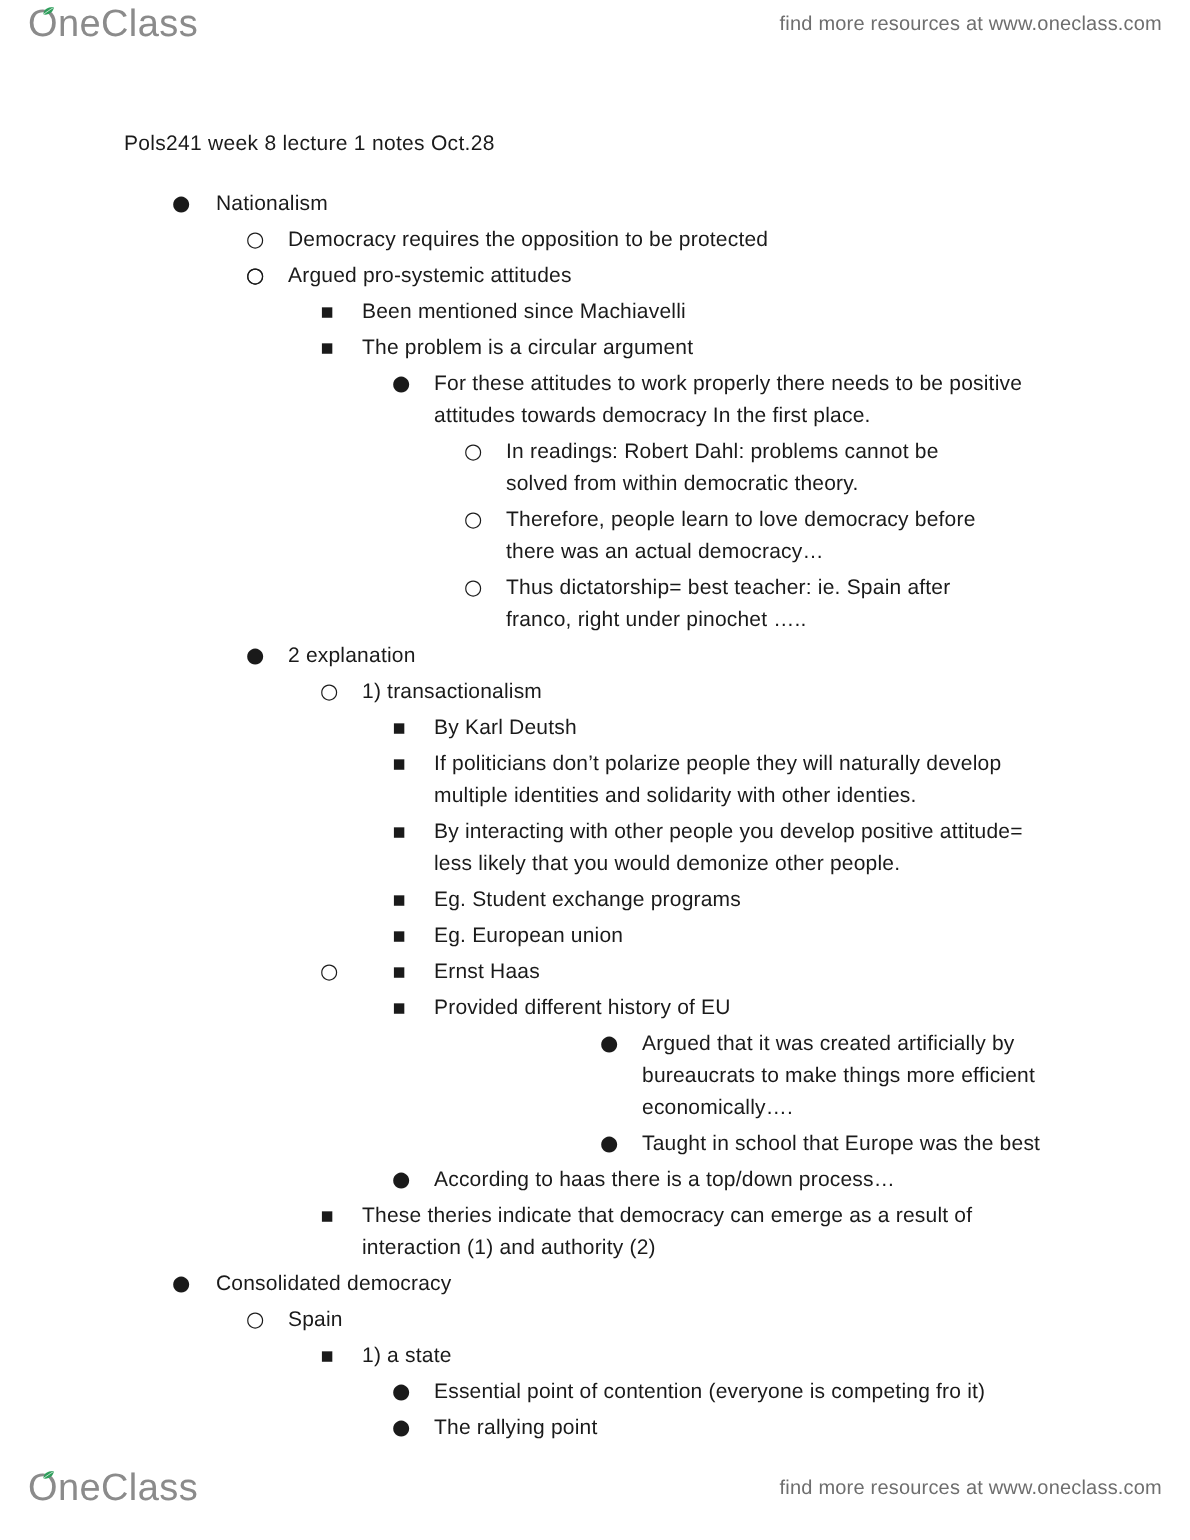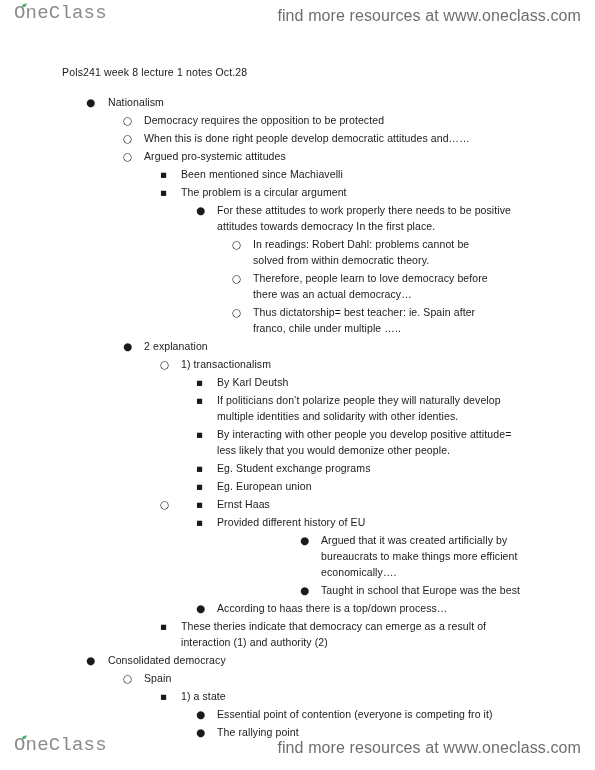--- a/index.html
+++ b/index.html
@@ -23,39 +23,39 @@
     width: 595px;
     height: 34px;
   }
   .brand-bar.header { top: 0; }
   .brand-bar.footer { top: 732px; }
 
   .logo {
     position: absolute;
     left: 14px;
     top: 2px;
-    font-family: Liberation Mono, monospace;
+    font-family: Liberation Sans, sans-serif;
     font-size: 19px;
     color: #8b8b8b;
     letter-spacing: 0.2px;
     white-space: nowrap;
   }
   .logo .leaf {
     position: absolute;
     left: 6.5px;
     top: 1px;
     width: 7px;
     height: 5px;
     pointer-events: none;
   }
   .tagline {
     position: absolute;
     right: 14px;
     top: 7px;
-    font-size: 16px;
+    font-size: 10px;
     color: #6e6e6e;
     white-space: nowrap;
     letter-spacing: 0.1px;
   }
 
   
   .doc {
     position: absolute;
     left: 0;
     top: 0;
@@ -146,21 +146,20 @@
       <div class="li lvl1 w-full gap-sm">
         <span class="bullet b-disc">●</span>
         <span class="txt">Nationalism</span>
       </div>
       <div class="li lvl2 w-full gap-sm">
         <span class="bullet b-circ">○</span>
         <span class="txt">Democracy requires the opposition to be protected</span>
       </div>
       <div class="li lvl2 w-full gap-sm">
         <span class="bullet b-circ">○</span>
-        <span class="txt">When this is done right people develop democratic attitudes and……</span>
       </div>
       <div class="li lvl2 w-full gap-sm">
         <span class="bullet b-circ">○</span>
         <span class="txt">Argued pro-systemic attitudes</span>
       </div>
       <div class="li lvl3 w-xwide gap-sm">
         <span class="bullet b-sq">▪</span>
         <span class="txt">Been mentioned since Machiavelli</span>
       </div>
       <div class="li lvl3 w-xwide gap-sm">
@@ -174,21 +173,21 @@
       <div class="li lvl5 w-mid gap-sm">
         <span class="bullet b-circ">○</span>
         <span class="txt">In readings: Robert Dahl: problems cannot be solved from within democratic theory.</span>
       </div>
       <div class="li lvl5 w-mid gap-sm">
         <span class="bullet b-circ">○</span>
         <span class="txt">Therefore, people learn to love democracy before there was an actual democracy…</span>
       </div>
       <div class="li lvl5 w-mid gap-sm">
         <span class="bullet b-circ">○</span>
-        <span class="txt">Thus dictatorship= best teacher: ie. Spain after franco, chile under multiple …..</span>
+        <span class="txt">Thus dictatorship= best teacher: ie. Spain after franco, right under pinochet …..</span>
       </div>
       <div class="li lvl2 w-full gap-sm">
         <span class="bullet b-disc">●</span>
         <span class="txt">2 explanation</span>
       </div>
       <div class="li lvl3 w-xwide gap-sm">
         <span class="bullet b-circ">○</span>
         <span class="txt">1) transactionalism</span>
       </div>
       <div class="li lvl4 w-wide gap-sm">

